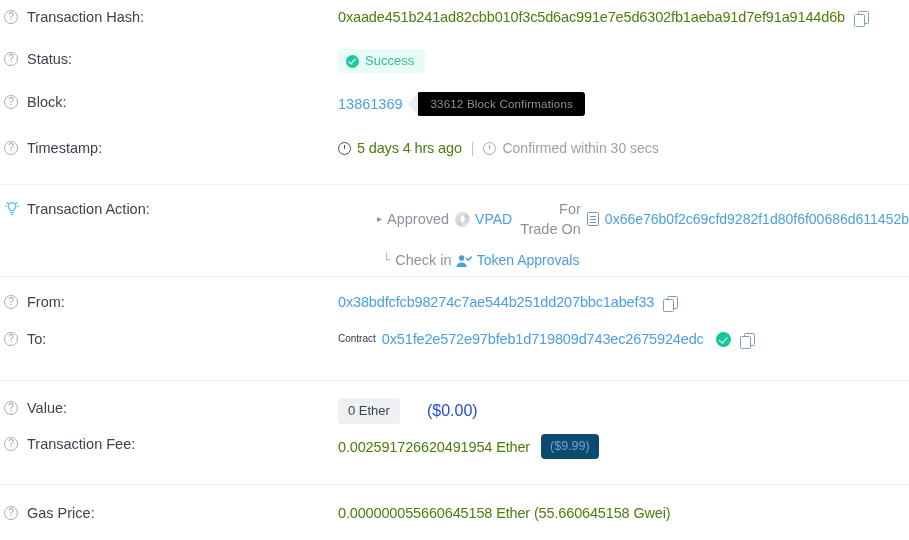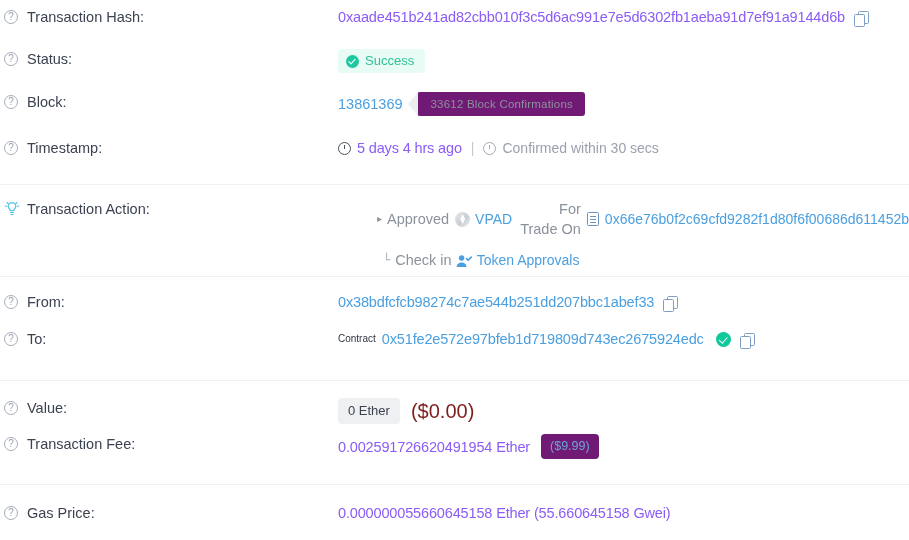--- a/index.html
+++ b/index.html
@@ -76,21 +76,21 @@
     height: 16px;
     flex: 0 0 16px;
     margin-right: 7px;
     margin-top: 2px;
     color: #4fc3e8;
   }
 
   .mono-val {
     font-size: 14.5px;
     line-height: 20px;
-    color: #8b5cf6;
+    color: #4d7c0f;
     letter-spacing: -0.15px;
     white-space: nowrap;
   }
 
   .link {
     color: #4a9fe0;
     text-decoration: none;
     cursor: pointer;
   }
 
@@ -159,21 +159,21 @@
     border-width: 0 1.7px 1.7px 0;
     transform: rotate(42deg);
   }
 
   
   .block-line { display: flex; align-items: center; }
   .block-num { font-size: 14.5px; color: #4a9fe0; cursor: pointer; }
   .conf-badge {
     position: relative;
     margin-left: 14px;
-    background: #701a75;
+    background: #000000;
     color: #8b929c;
     font-size: 11.5px;
     line-height: 14px;
     padding: 5px 12px 5px 14px;
     border-radius: 3px;
     white-space: nowrap;
     letter-spacing: 0.2px;
   }
   .conf-badge::before {
     content: "";
@@ -274,27 +274,27 @@
   .val-pill {
     display: inline-block;
     background: #eef0f2;
     color: #3b4250;
     font-size: 13px;
     line-height: 16px;
     padding: 5px 10px;
     border-radius: 4px;
   }
   .usd-plain {
-    color: #7f1d1d;
-    font-size: 20px;
-    margin-left: 11px;
+    color: #1d4ed8;
+    font-size: 16px;
+    margin-left: 27px;
   }
   .usd-pill {
     display: inline-block;
-    background: #701a75;
+    background: #0c4a6e;
     color: #6aa5d8;
     font-size: 12.5px;
     line-height: 15px;
     padding: 5px 9px;
     border-radius: 4px;
     margin-left: 11px;
   }
 
   .verified-check {
     width: 15px; height: 15px;

